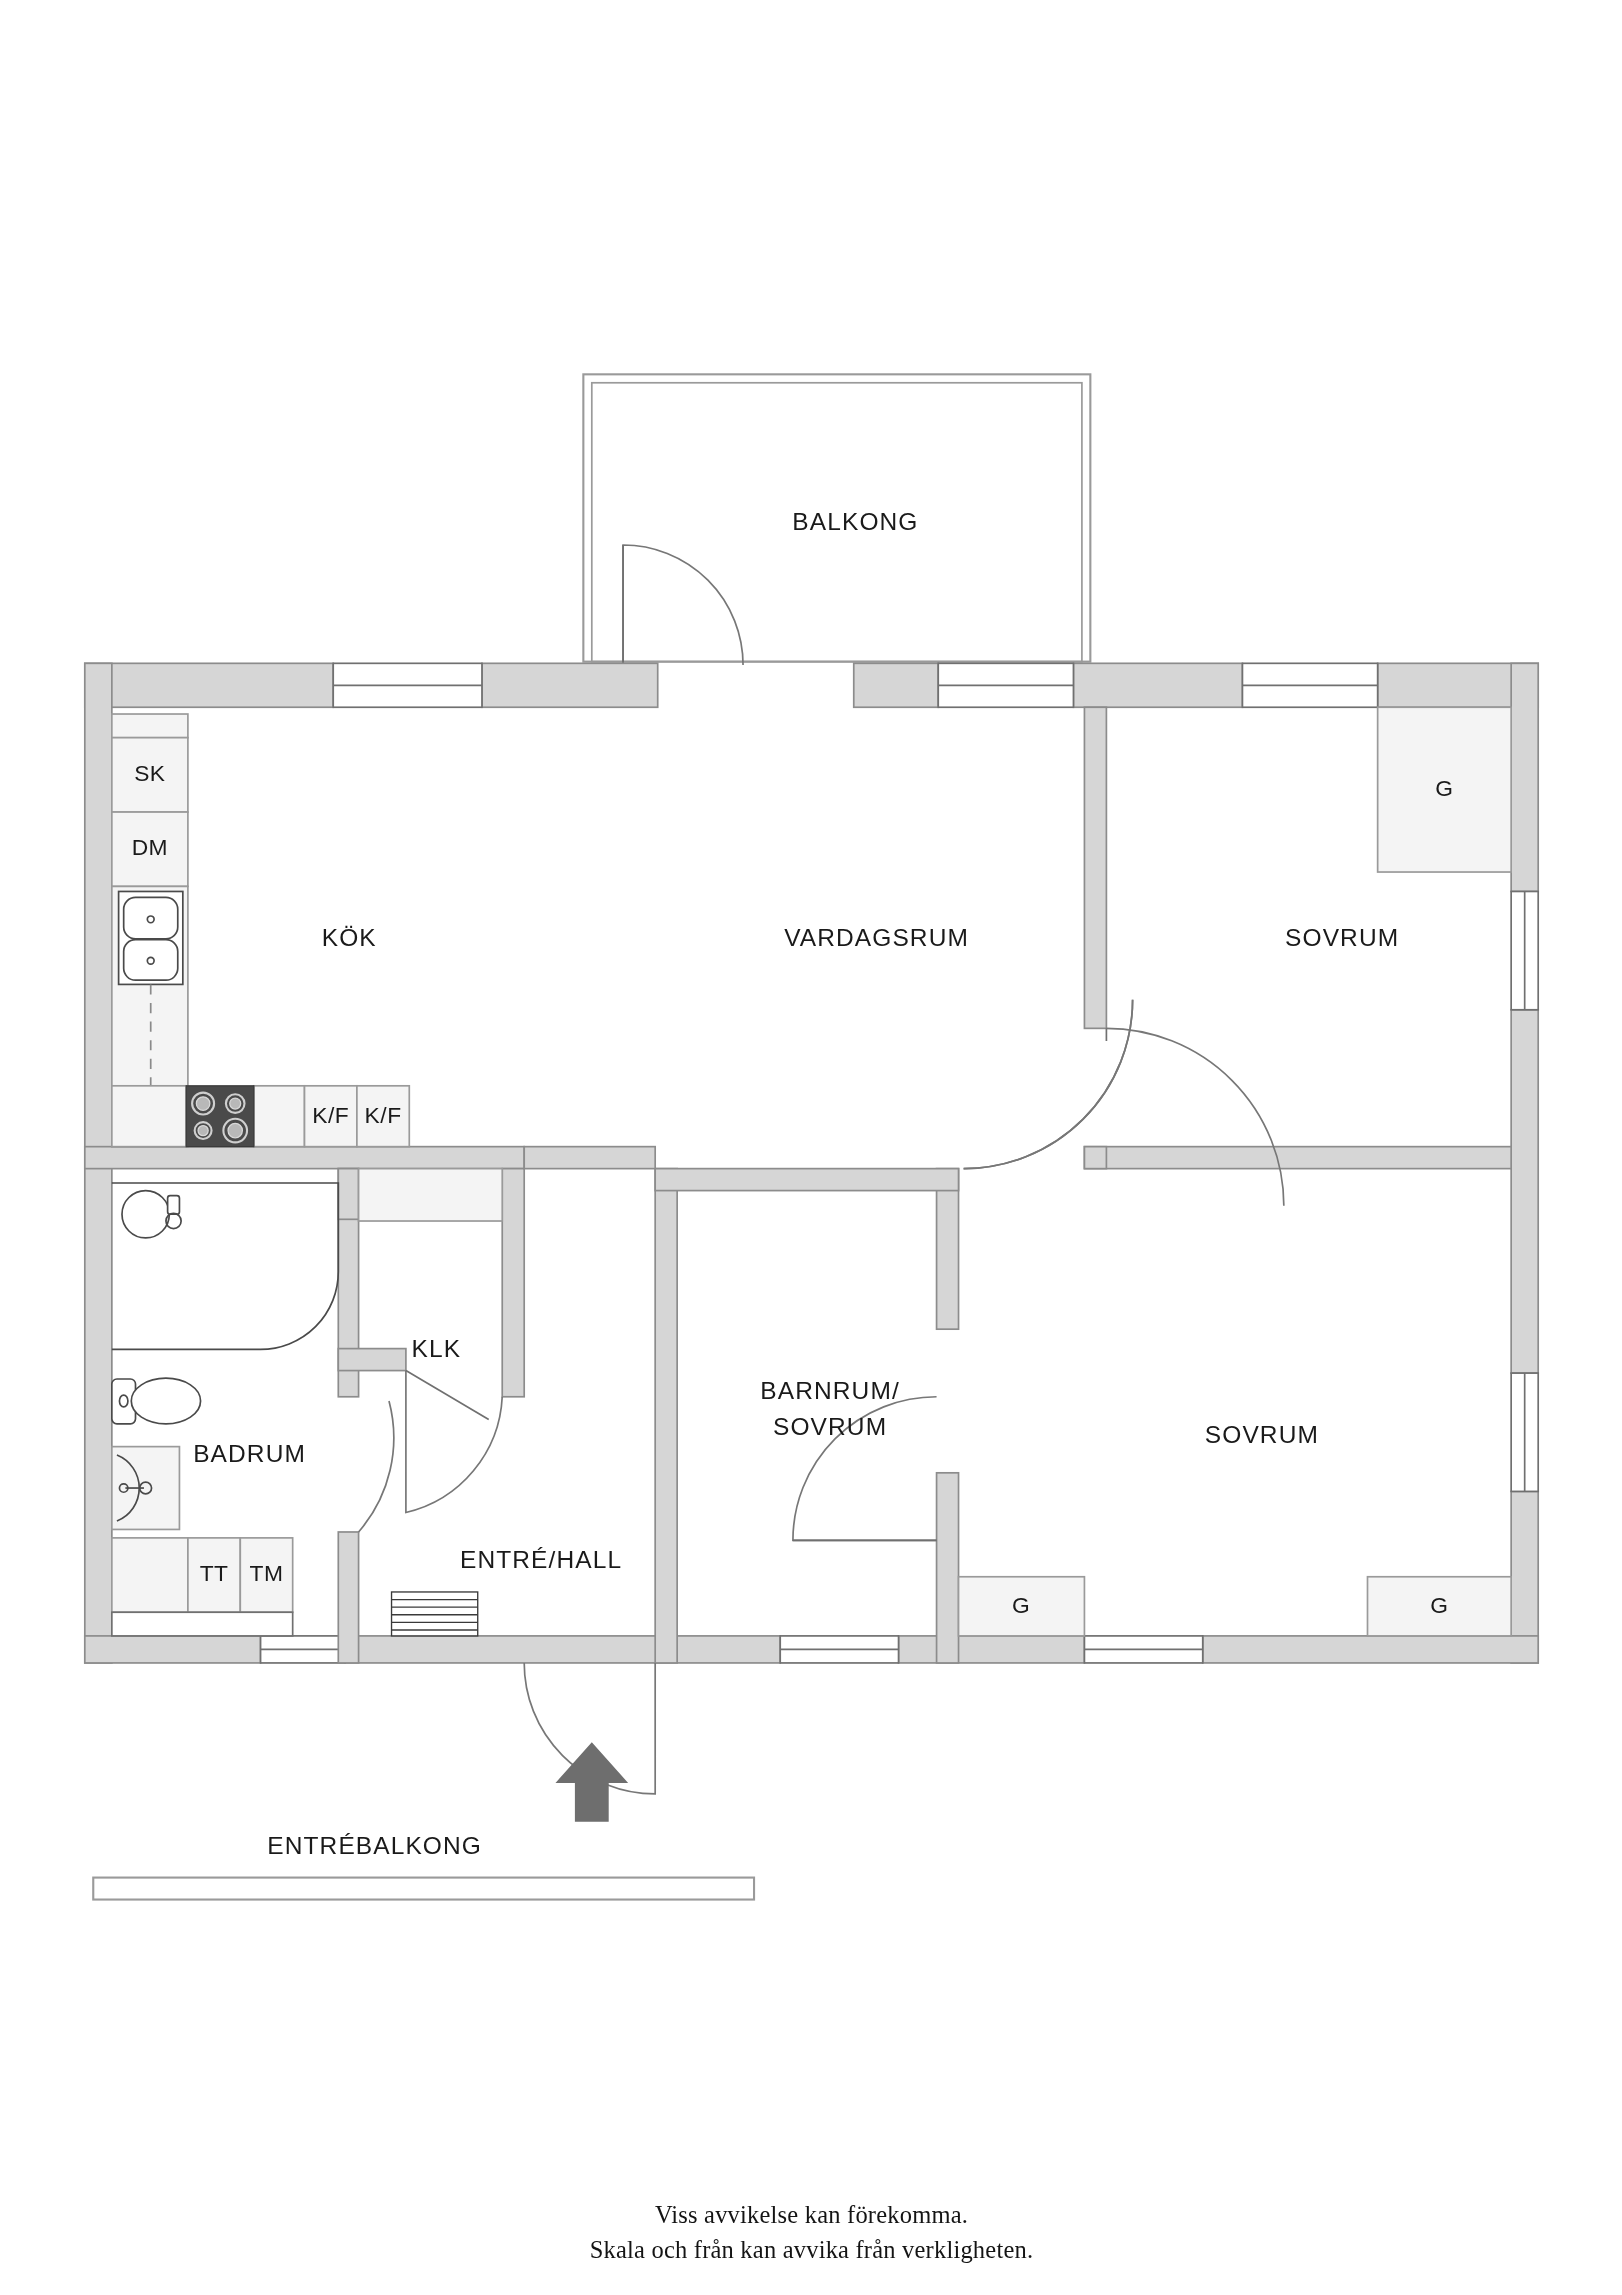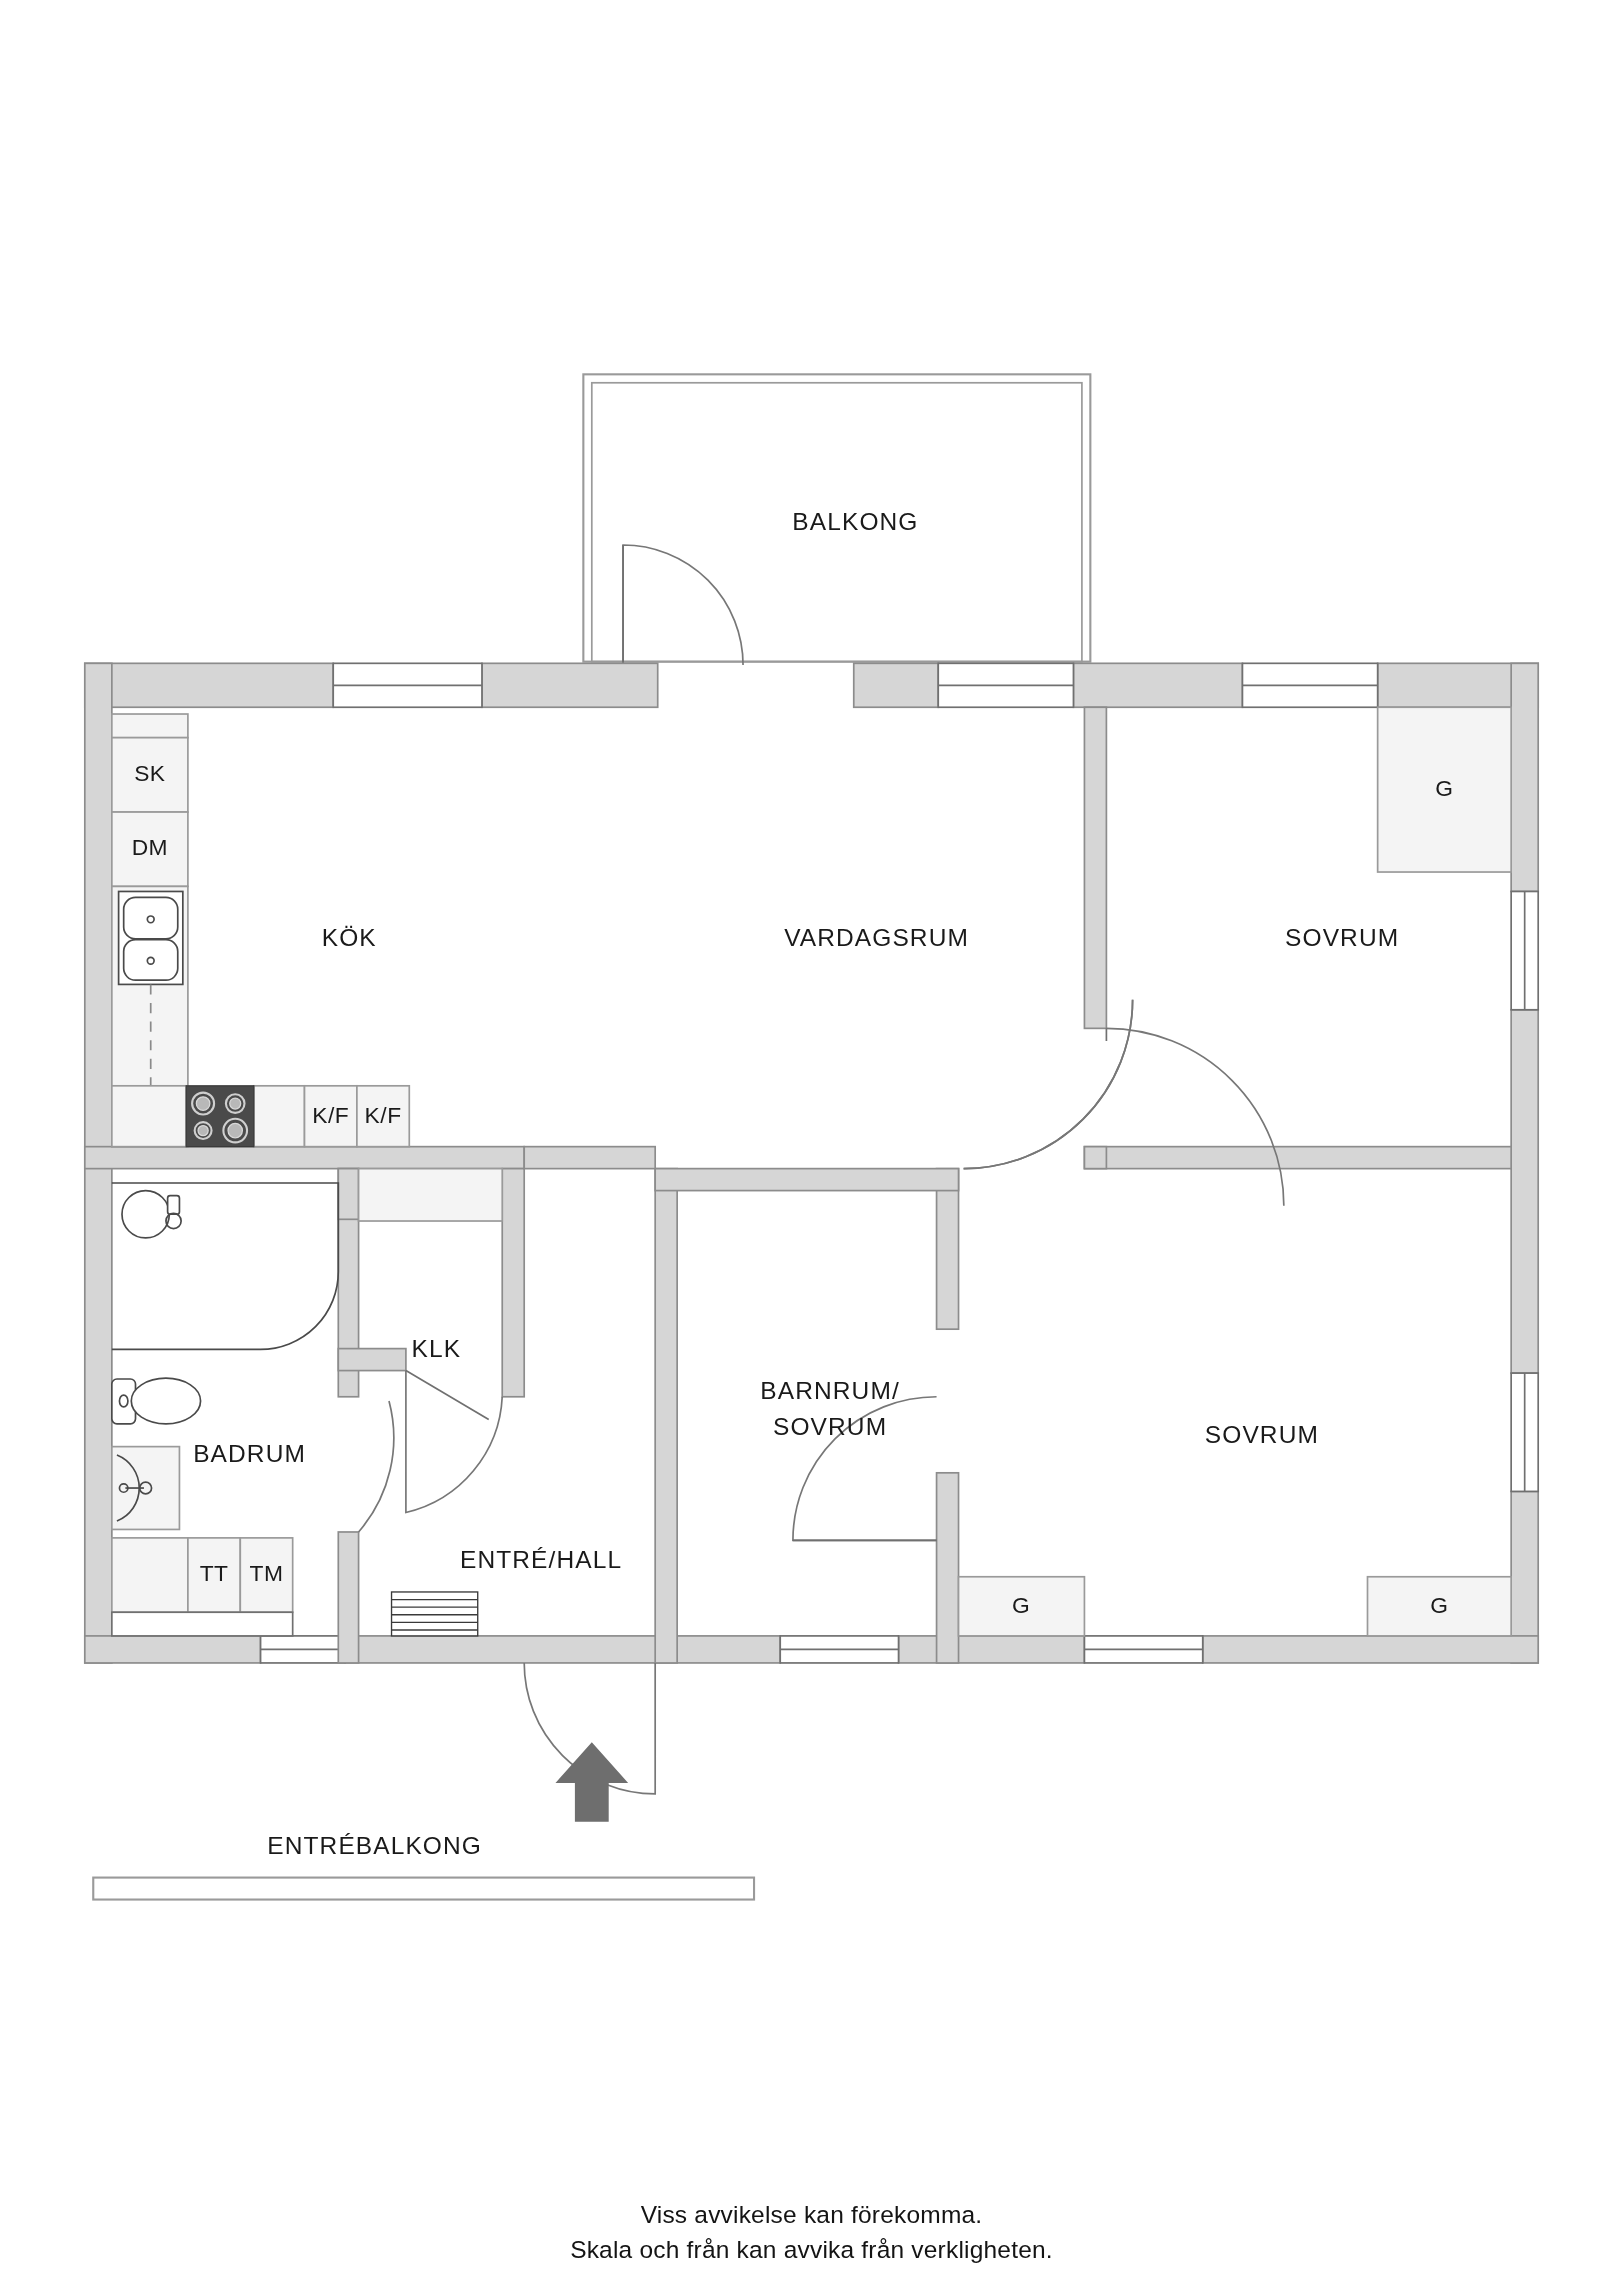--- a/index.html
+++ b/index.html
@@ -57,21 +57,21 @@
     fill: #1a1a1a;
     letter-spacing: 0.6px;
     text-anchor: middle;
     dominant-baseline: middle;
   }
   .footer-text {
     position: absolute;
     left: 0;
     width: 1623px;
     text-align: center;
-    font-family: Liberation Sans, sans-serif;
+    font-family: Liberation Serif, serif;
     font-size: 24.5px;
     color: #141414;
     line-height: 35px;
     letter-spacing: 0.2px;
   }
   #footer-block { top: 2197px; }
 </style>
 </head>
 <body>
 

